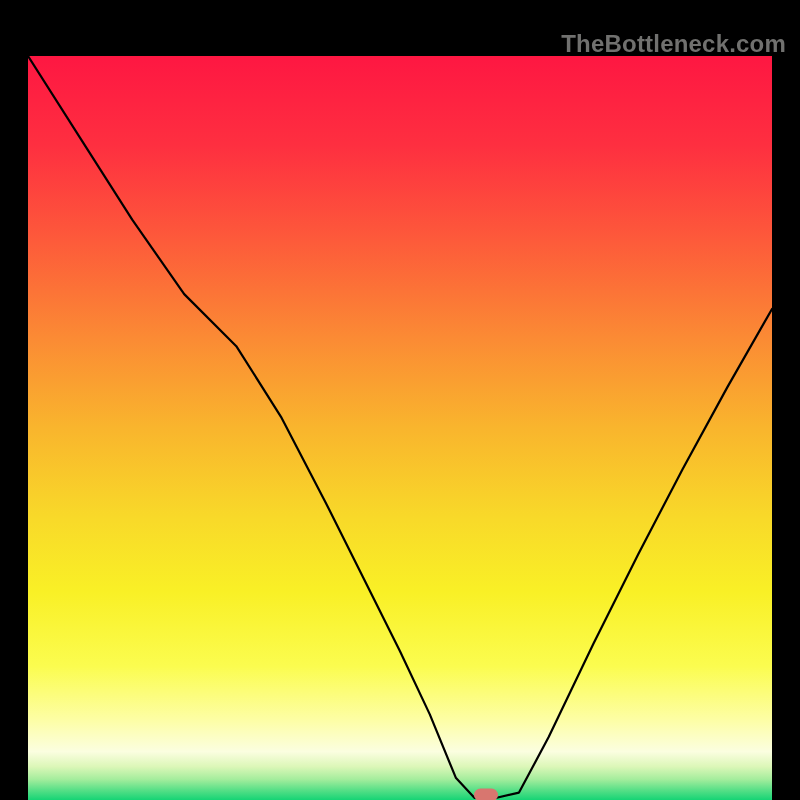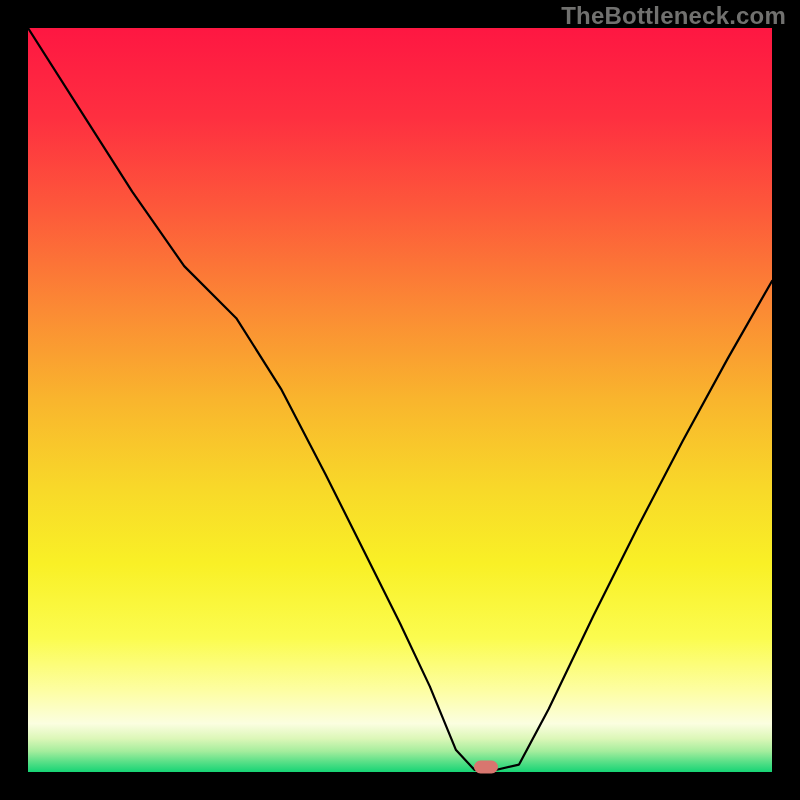--- a/index.html
+++ b/index.html
@@ -9,20 +9,21 @@
     height: 800px;
     background: #000;
     font-family: Arial, Helvetica, sans-serif;
     overflow: hidden;
   }
   .frame {
     position: relative;
     width: 800px;
     height: 740px;
     background: #000;
+    margin-top: 28px;
   }
   .watermark {
     position: absolute;
     top: 2px;
     right: 14px;
     color: #71716f;
     font-size: 24px;
     font-weight: 600;
     letter-spacing: 0.2px;
     z-index: 10;

